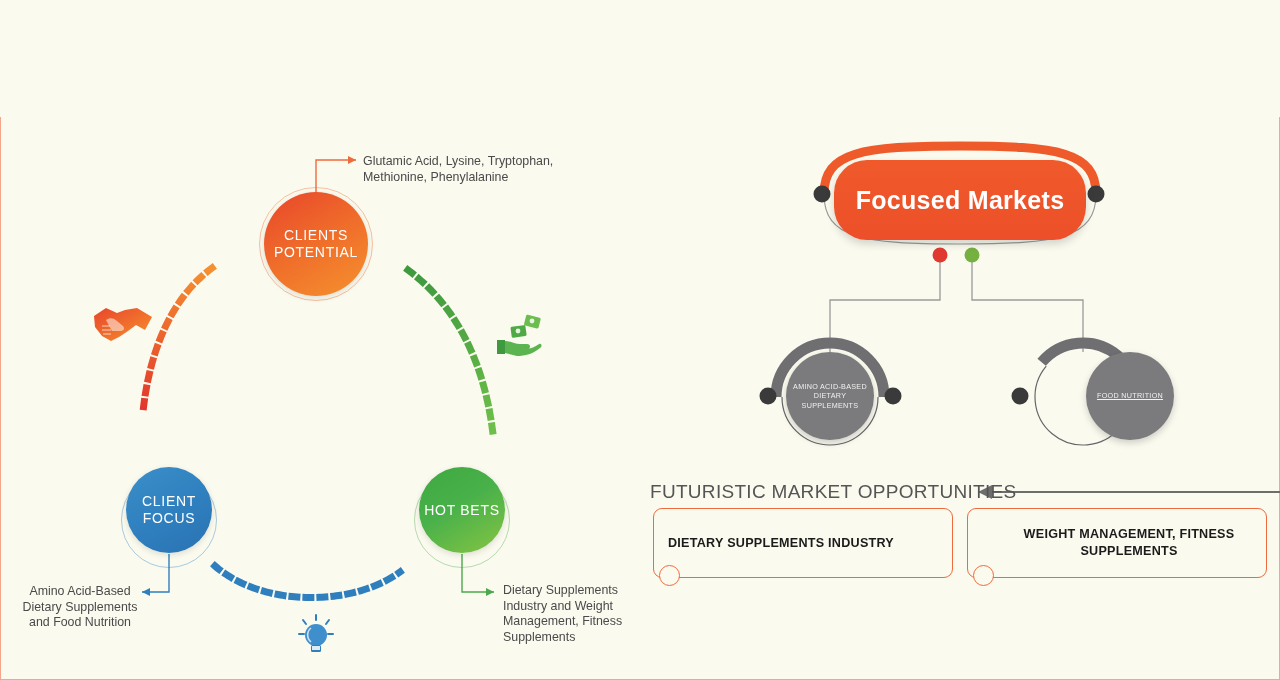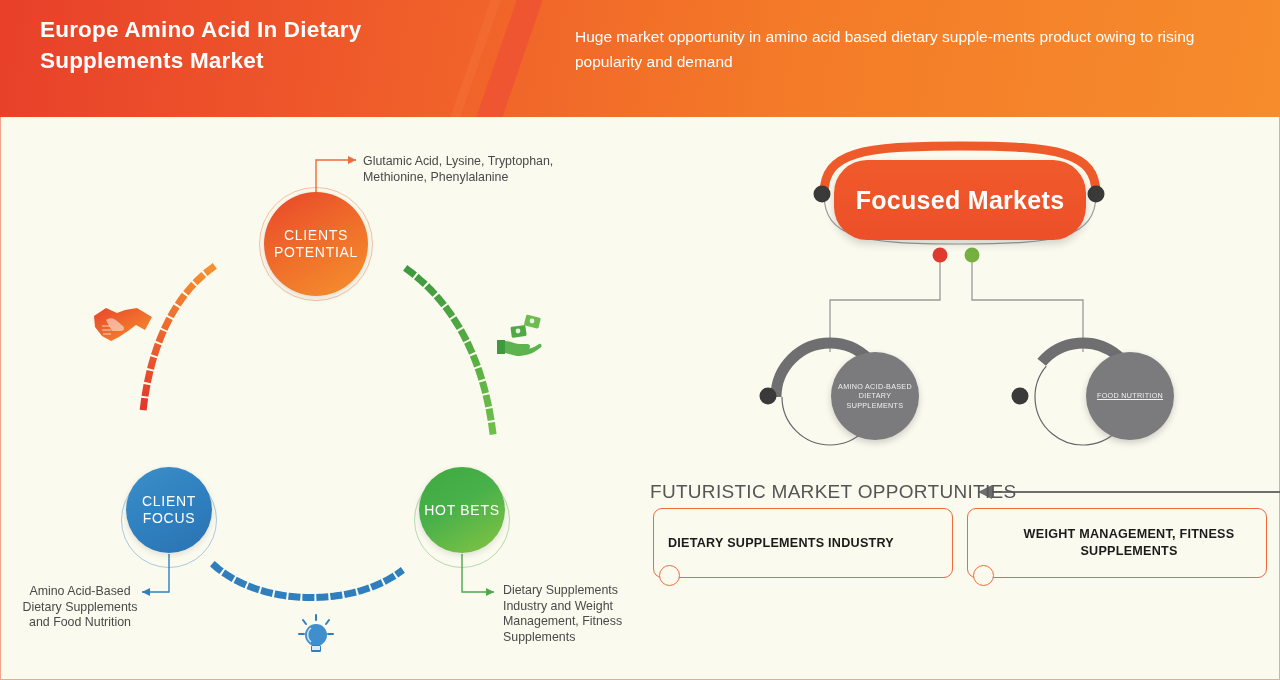--- a/index.html
+++ b/index.html
@@ -144,21 +144,21 @@
     border-radius: 50%;
     background: #7b7b7e;
     display: flex; align-items: center; justify-content: center;
     text-align: center;
     color: #f0f0f0;
     font-size: 7.2px; line-height: 9.6px;
     letter-spacing: .3px;
     box-shadow: 0 3px 7px rgba(0,0,0,.18);
     z-index: 4;
   }
-  #grey-node-amino { left: 786px; top: 352px; width: 88px; height: 88px; margin-left: 45px; }
+  #grey-node-amino { left: 786px; top: 352px; width: 88px; height: 88px; }
   #grey-node-food  { left: 1086px; top: 352px; width: 88px; height: 88px; text-decoration: underline; }
 
   
   #futuristic-title {
     position: absolute; left: 650px; top: 481px;
     color: #555555; font-size: 19px; letter-spacing: .3px;
   }
   .opp-box {
     position: absolute;
     border: 1.4px solid #ef6a3c;
@@ -179,26 +179,20 @@
     z-index: 6;
   }
   #opp-marker-1 { left: 659px; top: 565px; }
   #opp-marker-2 { left: 973px; top: 565px; }
 </style>
 </head>
 <body>
 
 <div id="root">
 
-  <div class="header">
-    <div class="header-stripe stripe-b"></div>
-    <div class="header-stripe stripe-a"></div>
-    <div class="header-title">Europe Amino Acid In Dietary Supplements Market</div>
-    <div class="header-sub">Huge market opportunity in amino acid based dietary supple-ments  product owing to rising popularity and demand</div>
-  </div>
 
   <div class="body-panel"></div>
 
   <svg class="layer" viewBox="0 0 1280 680">
     <defs>
       <linearGradient id="gradOrangeArc" x1="0" y1="0" x2="0" y2="1">
         <stop offset="0%" stop-color="#f59030"></stop>
         <stop offset="100%" stop-color="#e2342c"></stop>
       </linearGradient>
       <linearGradient id="gradGreenArc" x1="0" y1="0" x2="0" y2="1">

